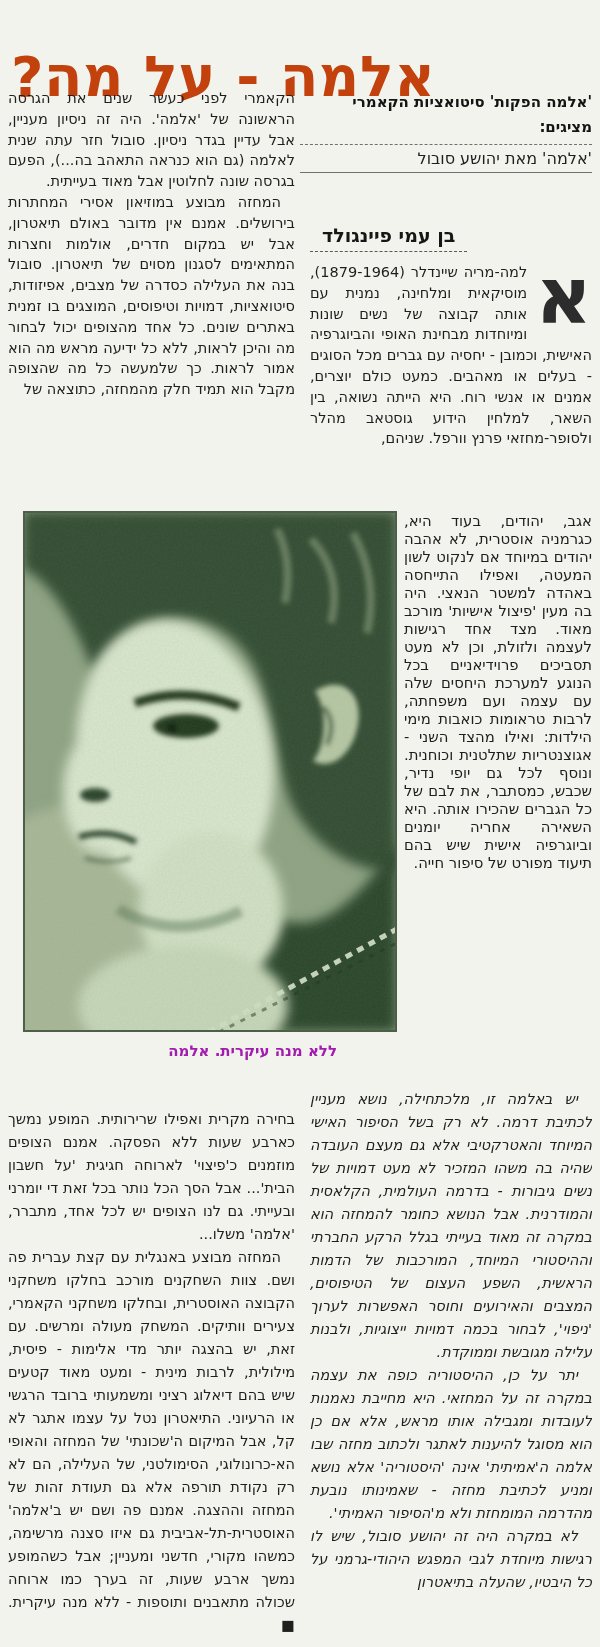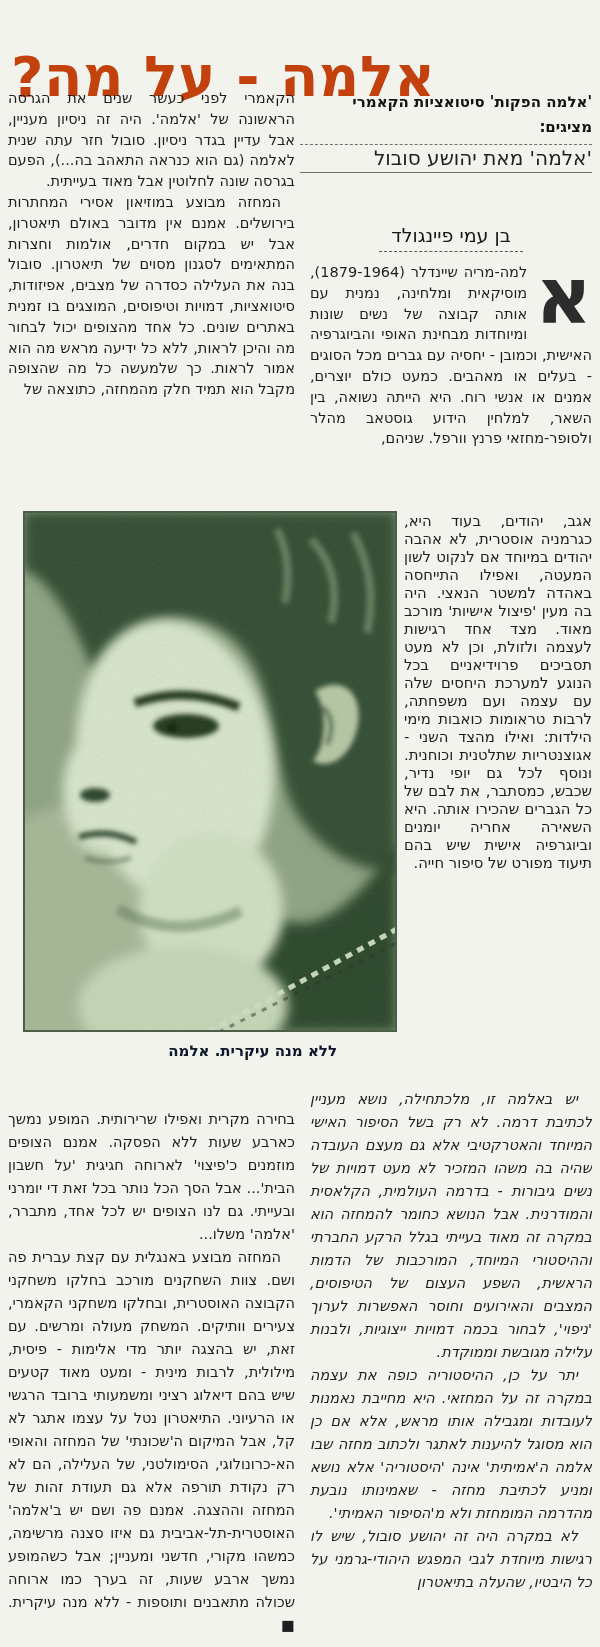--- a/index.html
+++ b/index.html
@@ -8,42 +8,42 @@
     background:#f3f3ee;overflow:hidden;direction:rtl;
     font-family:"DejaVu Sans",sans-serif;color:#1f1f1f;
   }
   .headline{
     position:absolute;top:0px;right:14px;width:575px;
     font-size:56px;font-weight:bold;color:#c2410c;
     text-align:left;letter-spacing:.5px;line-height:78px;white-space:nowrap;
   }
   .credits{position:absolute;top:90px;right:8px;width:292px;text-align:right;}
   .credit-bold{font-weight:bold;font-size:15px;line-height:25px;color:#141414;}
-  .credit-line{font-size:20px;line-height:23px;border-bottom:1px solid #71716b;padding-bottom:2px;}
+  .credit-line{font-size:16px;line-height:23px;border-bottom:1px solid #71716b;padding-bottom:2px;}
   .credit-line.first{border-top:1px dashed #71716b;margin-top:4px;padding-top:2px;}
-  .byline{position:absolute;top:224px;left:310px;width:282px;text-align:center;
-    font-size:19px;font-weight:normal;color:#161616;}
+  .byline{position:absolute;top:224px;left:310px;width:282px;text-align:left;
+    font-size:19px;font-weight:bold;color:#161616;}
   .byline span{display:inline-block;border-bottom:1px dashed #5a5a55;padding:0 12px 5px;}
   .body-block{position:absolute;overflow:hidden;font-size:14.5px;line-height:20.8px;
     text-align:justify;color:#1e1e1e;}
   .body-block p{margin:0;}
   .body-block p.indent{text-indent:14px;}
   #left-top{top:88px;left:8px;width:287px;height:417px;}
   #left-bottom{top:1088px;left:8px;width:287px;height:557px;line-height:23px;margin-top:20px;}
   #right-intro{top:262px;left:310px;width:282px;height:252px;}
   #right-narrow{top:512px;left:404px;width:188px;height:576px;font-size:14.8px;line-height:18px;}
   #right-below{top:1088px;left:310px;width:282px;height:557px;line-height:23px;font-style:italic;}
   .dropcap{
     float:right;font-size:78px;line-height:64px;font-weight:bold;
     margin:2px 0 0 8px;color:#2c2c2c;
   }
   .photo{position:absolute;top:511px;left:23px;width:374px;height:521px;background:#91a585;}
   .photo svg{display:block;width:100%;height:100%;}
   .caption{position:absolute;top:1042px;left:25px;width:312px;text-align:right;
-    font-weight:bold;font-size:15px;color:#0f172a;}
+    font-weight:bold;font-size:15px;color:#a21caf;}
 </style>
 </head>
 <body>
 
 <div class="page">
 
   <h1 class="headline">אלמה - על מה?</h1>
 
   <div class="credits">
     <div class="credit-bold">'אלמה הפקות' סיטואציות הקאמרי</div>

